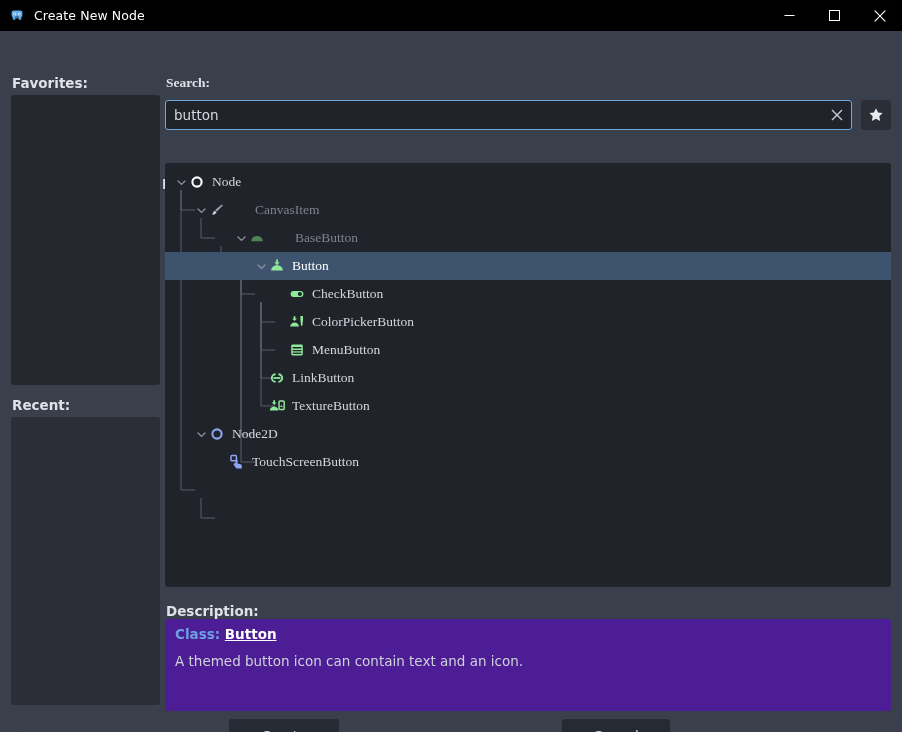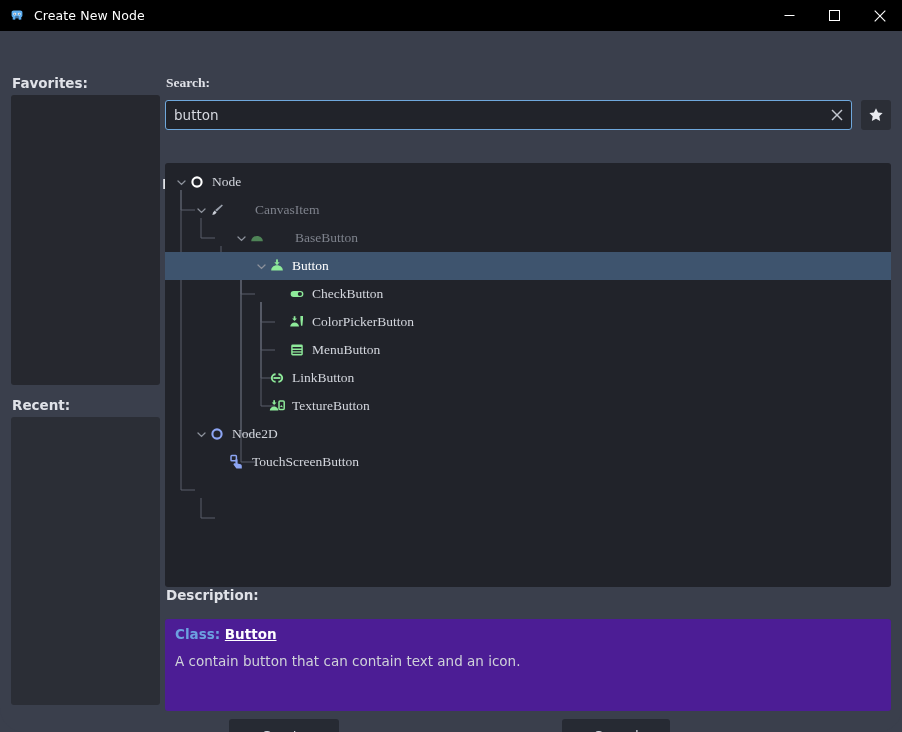--- a/index.html
+++ b/index.html
@@ -128,21 +128,21 @@
   .node-label.sel { color: #ffffff; }
 
   
   #tree-lines {
     position: absolute; left: 0; top: 0; width: 726px; height: 424px;
     pointer-events: none;
   }
   #tree-rows { position: relative; padding-top: 5px; }
 
   
-  #description-label { left: 166px; top: 556px; }
+  #description-label { left: 166px; top: 572px; }
   #description-panel {
     position: absolute; left: 165px; top: 588px;
     width: 726px; height: 92px;
     background: #4c1d95; border-radius: 3px;
     padding: 7px 10px 0 10px;
   }
   .desc-class-line {
     font-size: 13.5px; font-weight: bold; margin-bottom: 11px;
   }
   .desc-class-key { color: #6ca0e0; }
@@ -373,20 +373,20 @@
             <span class="node-label">TouchScreenButton</span>
           </div>
         </div>
     </div>
 
     <div class="section-label" id="description-label">Description:</div>
     <div id="description-panel">
       <div class="desc-class-line">
         <span class="desc-class-key">Class:</span><span>&nbsp;</span><span class="desc-class-val">Button</span>
       </div>
-      <div class="desc-text">A contain button that can contain text and an icon.</div>
+      <div class="desc-text">A themed button icon can contain text and an icon.</div>
     </div>
 
     <button class="footer-btn" id="create-button">Create</button>
     <button class="footer-btn" id="cancel-button">Cancel</button>
 
   </div>
 </div>
 
 </body></html>

